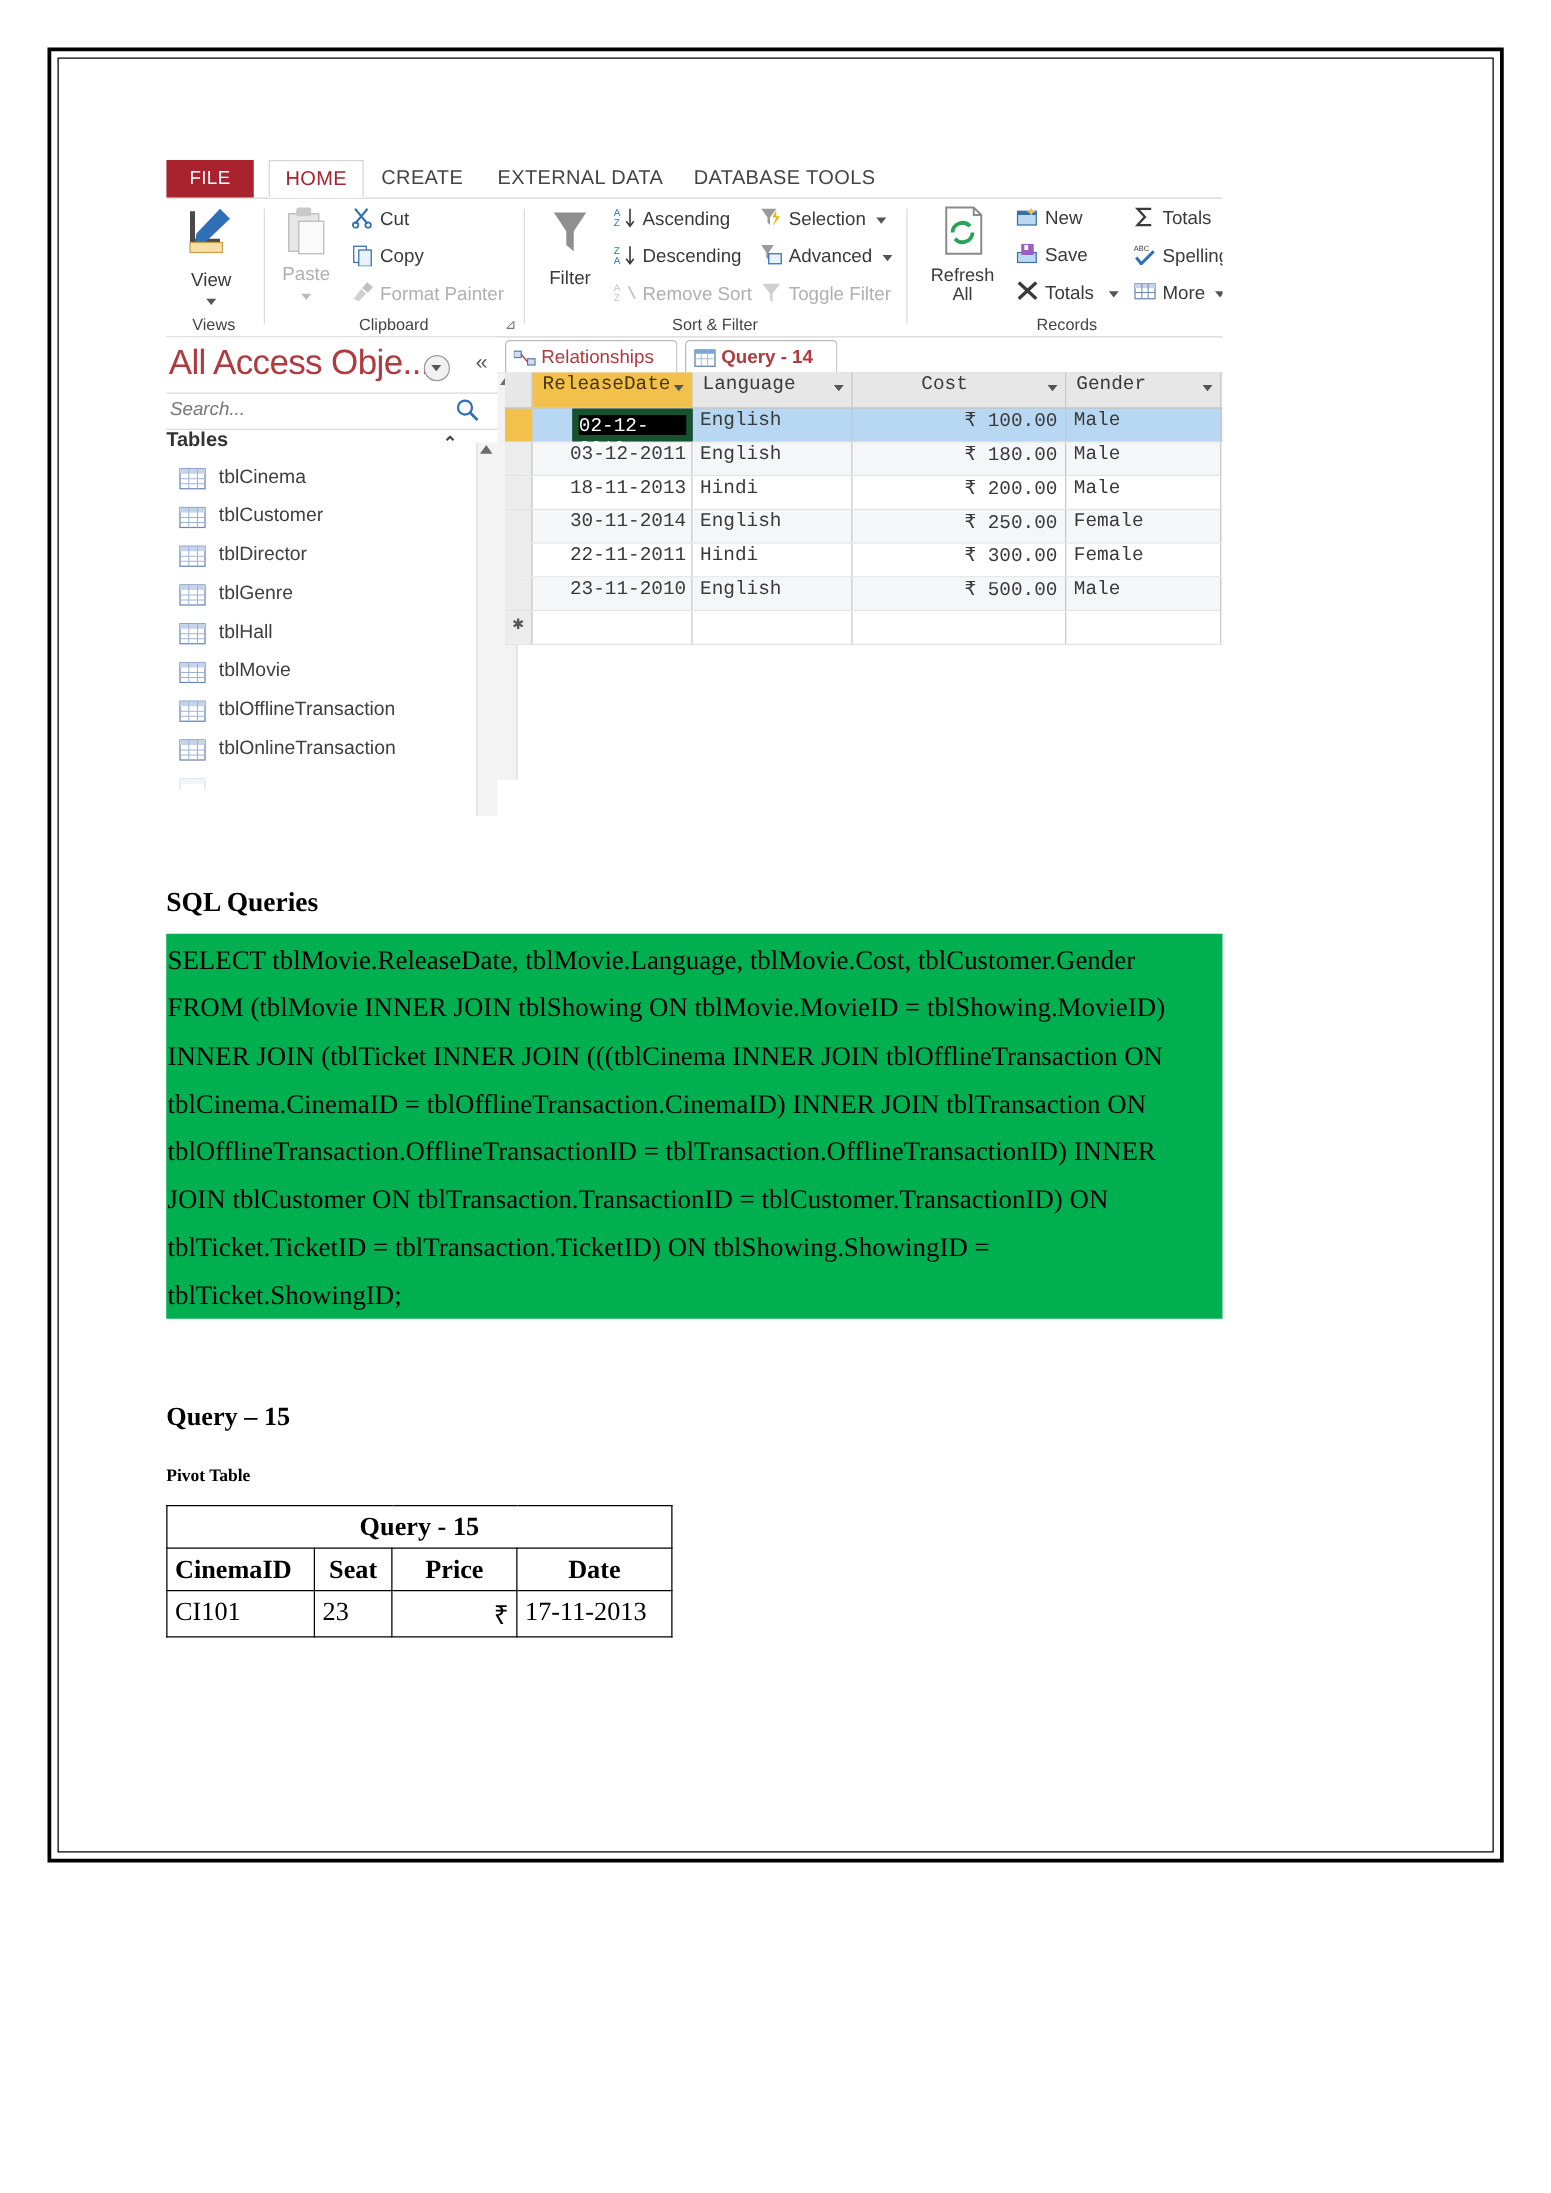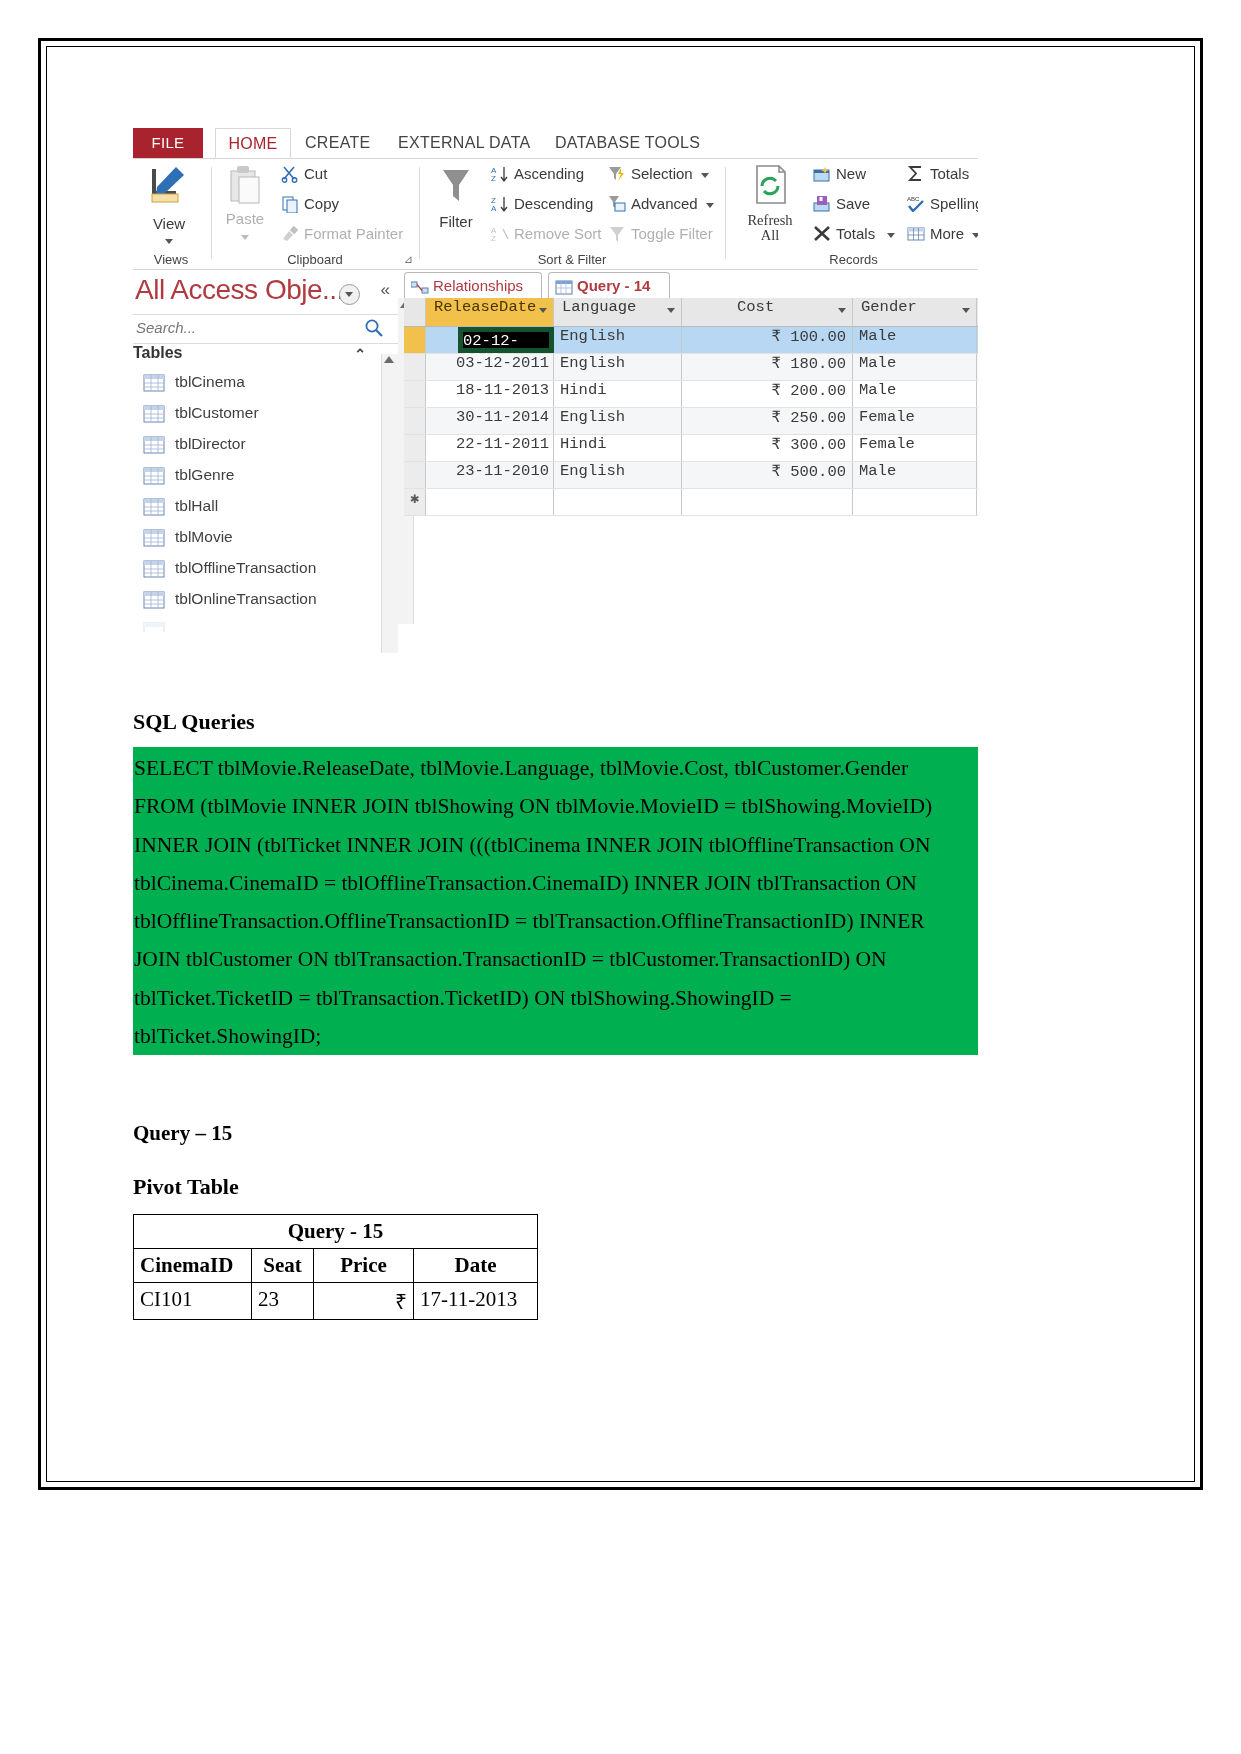--- a/index.html
+++ b/index.html
@@ -89,21 +89,21 @@
   .newrow{display:flex;height:26px;border-bottom:1px solid #e2e2e2;background:#fff;}
   .newrow .c-sel{background:#ececec;justify-content:center;color:#555;font-size:15px;}
   .lscroll{position:absolute;left:0;top:28px;width:15px;height:326px;background:#f3f3f3;border-right:1px solid #dcdcdc;}
   .lscroll .up{position:absolute;left:2px;top:3px;width:0;height:0;border-left:5px solid transparent;border-right:5px solid transparent;border-bottom:7px solid #6b6b6b;}
 
   
   .h-sql{font-size:22px;font-weight:bold;color:#000;margin:56px 0 12px 0;}
   .sqlblock{background:#00b050;color:#000;font-size:21.5px;line-height:1.78;padding:2px 0 0 0;}
   .sqlblock div{padding-left:1px;}
   .h-q15{font-size:21px;font-weight:bold;margin:66px 0 0 0;}
-  .h-pivot{font-size:22px;font-weight:bold;margin:28px 0 14px 0;}
+  .h-pivot{font-size:14px;font-weight:bold;margin:28px 0 14px 0;}
 
   
   table.pivot{border-collapse:collapse;width:404px;table-layout:fixed;}
   table.pivot td{border:1.5px solid #000;font-size:21px;padding:4px 6px;vertical-align:top;}
   table.pivot td.title{text-align:center;font-weight:bold;}
   table.pivot td.hdr{text-align:center;font-weight:bold;}
   table.pivot td.num{text-align:right;}
   .w-cid{width:118px;}
   .w-seat{width:62px;}
   .w-price{width:100px;}
@@ -242,21 +242,21 @@
             <svg width="18" height="18" viewBox="0 0 18 18">
                 <path d="M2 2 L16 2 L10 10 L10 17 L8 15 L8 10 Z" fill="#cfcfcf"></path>
               </svg>
           </span><span>Toggle Filter</span>
         </div>
         <div class="glabel">Sort &amp; Filter</div>
       </div>
       <div class="rsep" style="left:592px;"></div>
 
       <div class="rgroup" style="left:596px;width:249px;">
-        <div style="position:absolute;left:8px;top:4px;width:66px;text-align:center;font-family:Liberation Serif, serif;">
+        <div style="position:absolute;left:8px;top:4px;width:66px;text-align:center;">
           <svg width="42" height="46" viewBox="0 0 42 46">
             <path d="M8 3 L30 3 L36 9 L36 40 L8 40 Z" fill="#fff" stroke="#8a8a8a" stroke-width="1.6"></path>
             <path d="M30 3 L30 9 L36 9" fill="none" stroke="#8a8a8a" stroke-width="1.6"></path>
             <path d="M13 23 a8 8 0 0 1 14 -5 M29 23 a8 8 0 0 1 -14 5" stroke="#2aa35a" stroke-width="3" fill="none"></path>
           </svg>
           <div style="font-size:14.5px;color:#3a3a3a;line-height:1.05;">Refresh All</div>
         </div>
         <div class="ritem" style="left:84px;top:6px;">
           <span class="ico">
             <svg width="18" height="16" viewBox="0 0 18 16">

